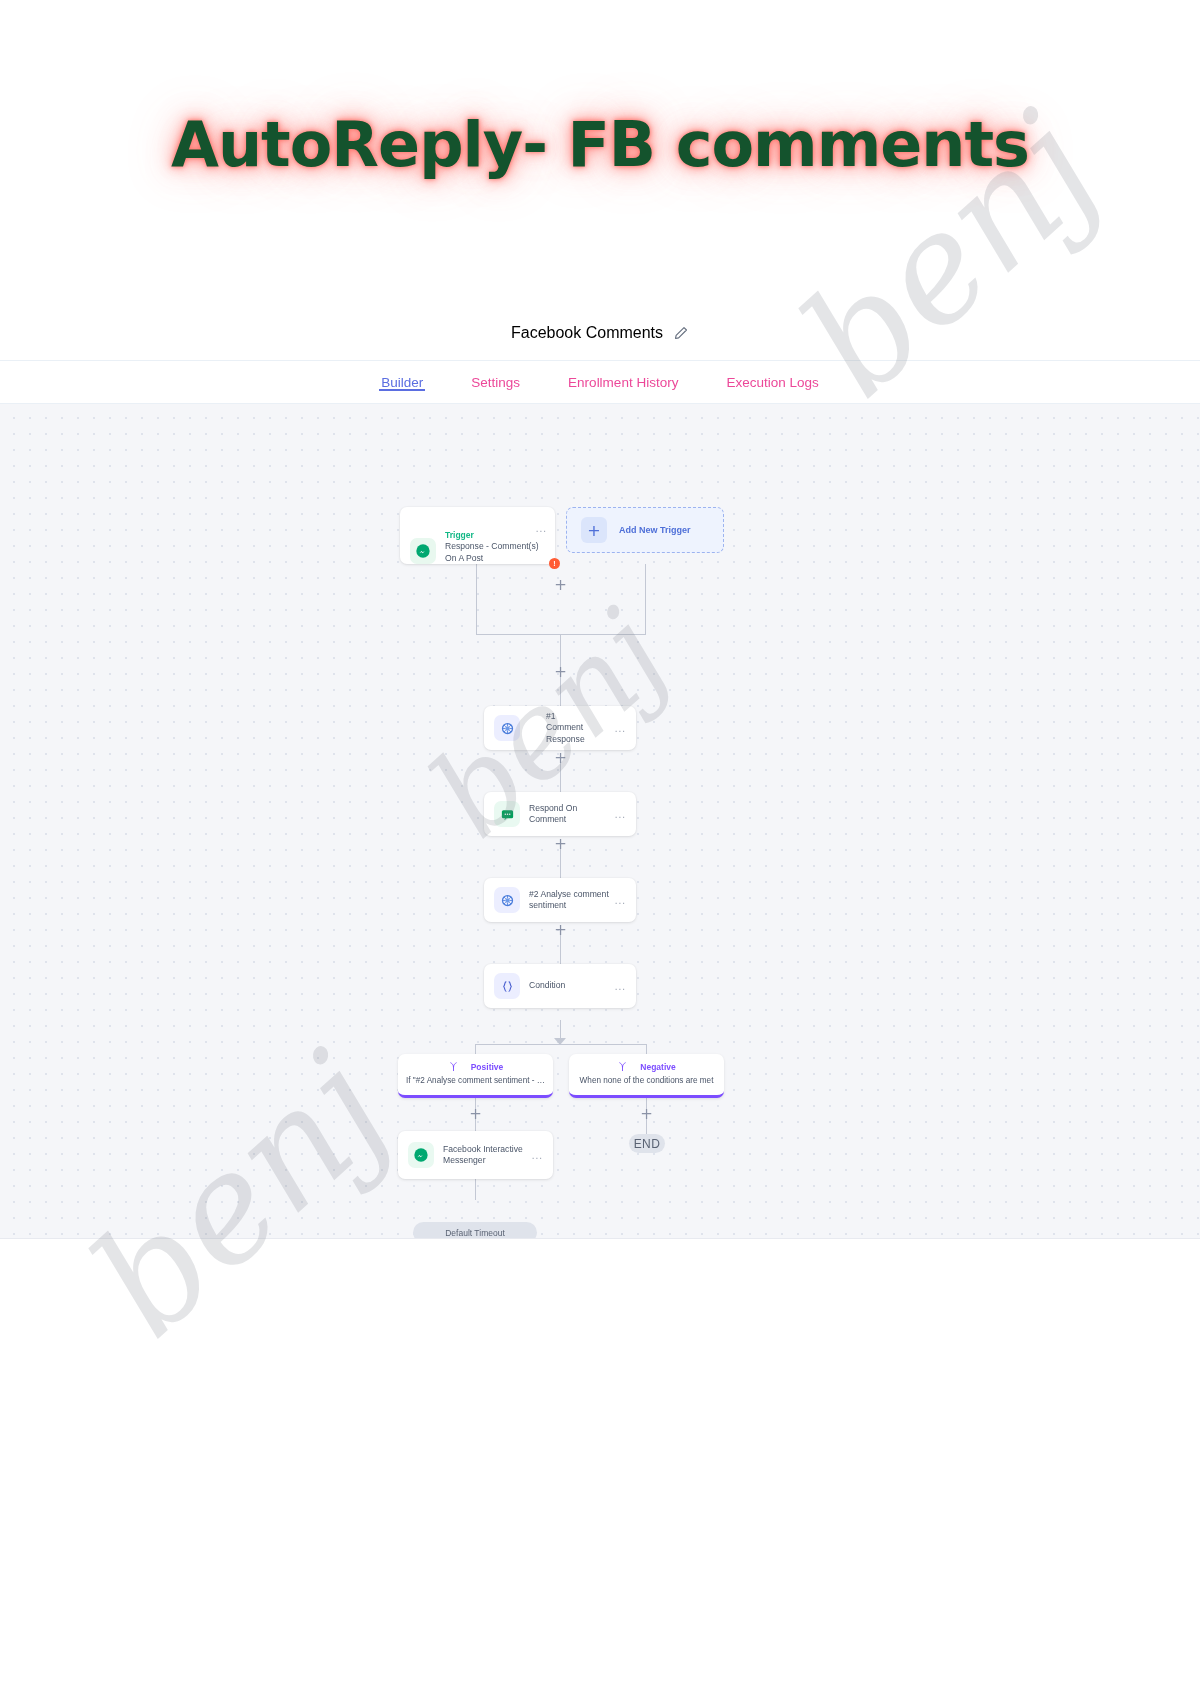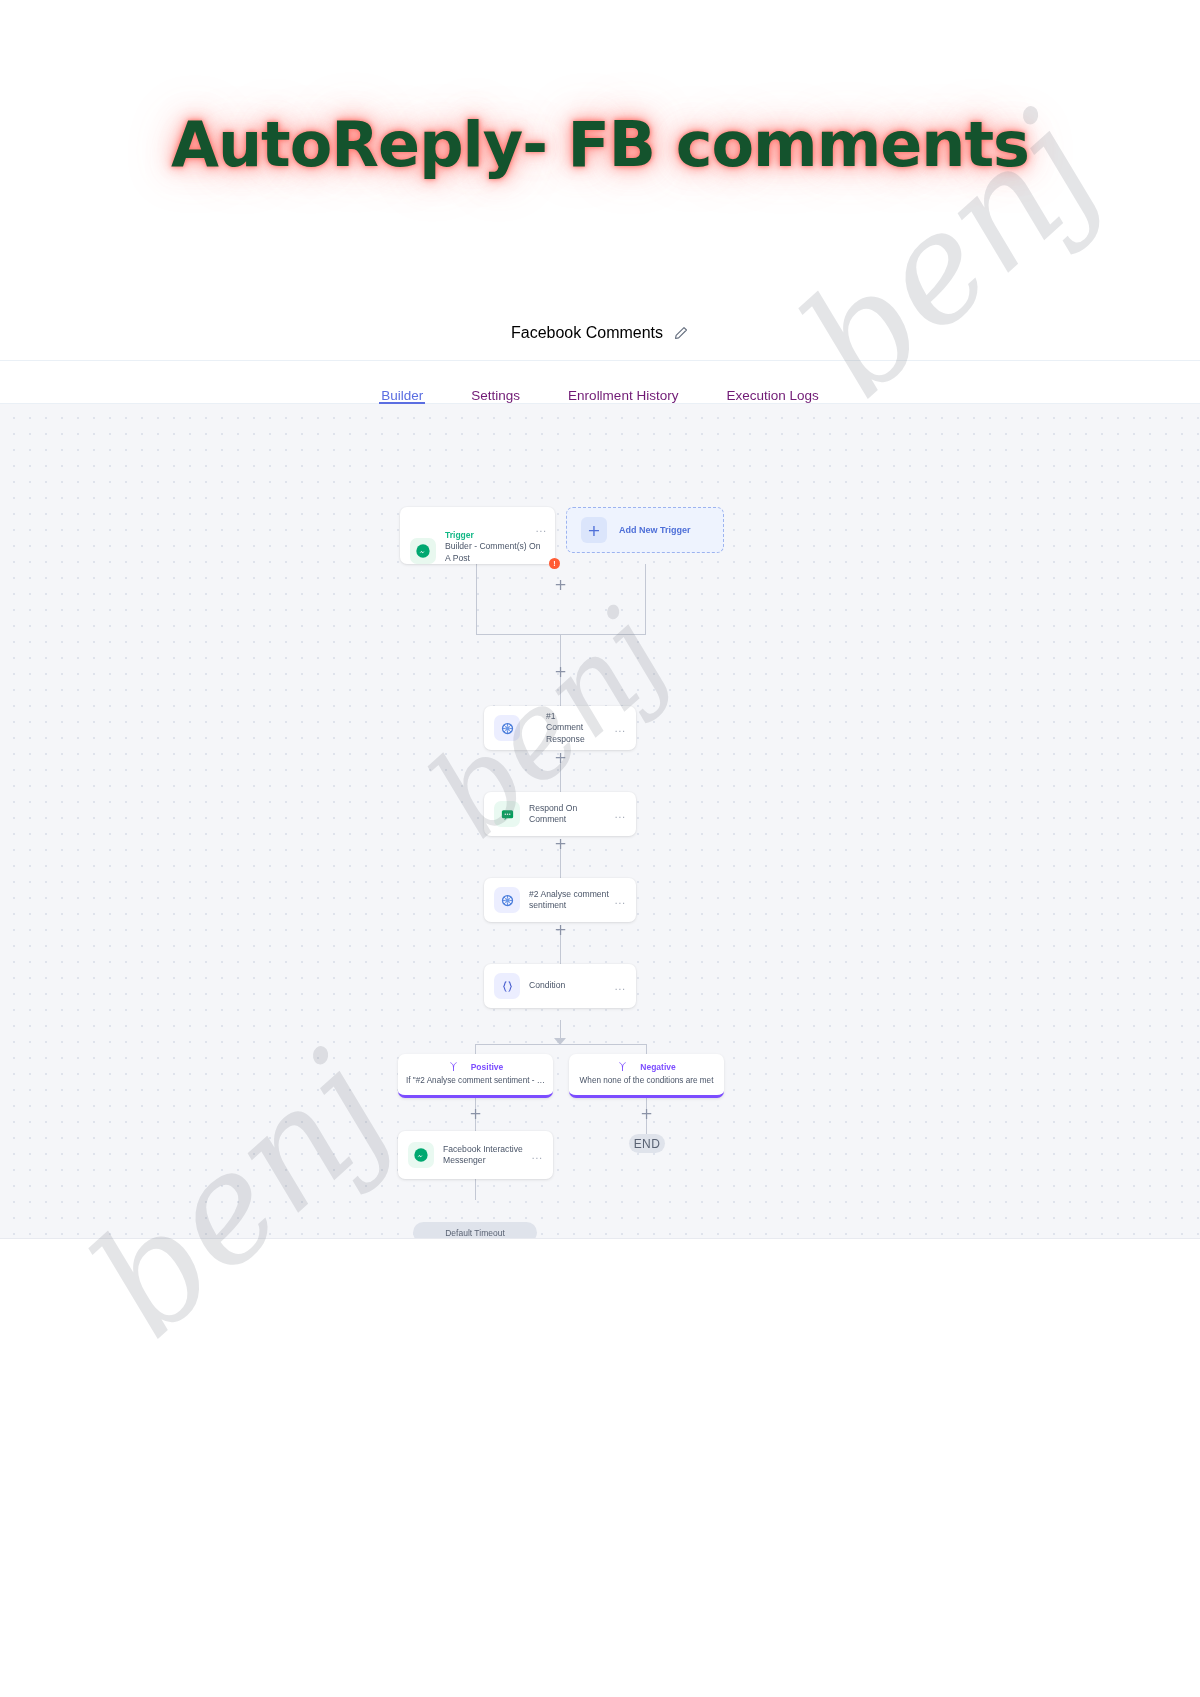--- a/index.html
+++ b/index.html
@@ -55,32 +55,32 @@
     width: 16px;
     height: 16px;
     display: inline-block;
     opacity: .85;
   }
   .tab-bar {
     height: 42px;
     border-top: 1px solid #eaf0f6;
     border-bottom: 1px solid #eaf0f6;
     display: flex;
-    align-items: flex-end;
+    align-items: center;
     justify-content: center;
     gap: 0;
     background: #fff;
   }
   .tab {
     position: relative;
     display: flex;
     align-items: center;
     padding: 0 24px;
     font-size: 13.5px;
-    color: #701a75;
+    color: #ec4899;
     cursor: pointer;
     white-space: nowrap;
   }
   .tab.active {
     color: #5b6ee1;
     font-weight: 400;
   }
   .tab.active::after {
     content: "";
     position: absolute;
@@ -357,21 +357,21 @@
 
     <div class="node" style="left:400px; top:103px; width:155px; height:57px;align-items:flex-end;">
       <span class="ico green">
         <svg viewBox="0 0 24 24" width="16" height="16">
           <circle cx="12" cy="12" r="10" fill="#00a870"></circle>
           <path d="M6.6 15.3l3.1-3.3 1.8 1.9 3.2-1.9-3.1 3.3-1.8-1.9z" fill="#fff"></path>
         </svg>
       </span>
       <span class="body">
         <span class="ttl" style="display:block">Trigger</span>
-        <span class="lbl" style="display:block">Builder - Comment(s) On A Post</span>
+        <span class="lbl" style="display:block">Response - Comment(s) On A Post</span>
       </span>
       <span class="dots-tr">...</span>
       <span class="badge-error" style="right:-5px; bottom:-5px;">!</span>
     </div>
 
     <div class="add-trigger" style="left:566px; top:103px; width:158px; height:46px;">
       <span class="plus-box">+</span>
       <span class="at-lbl">Add New Trigger</span>
     </div>
 

